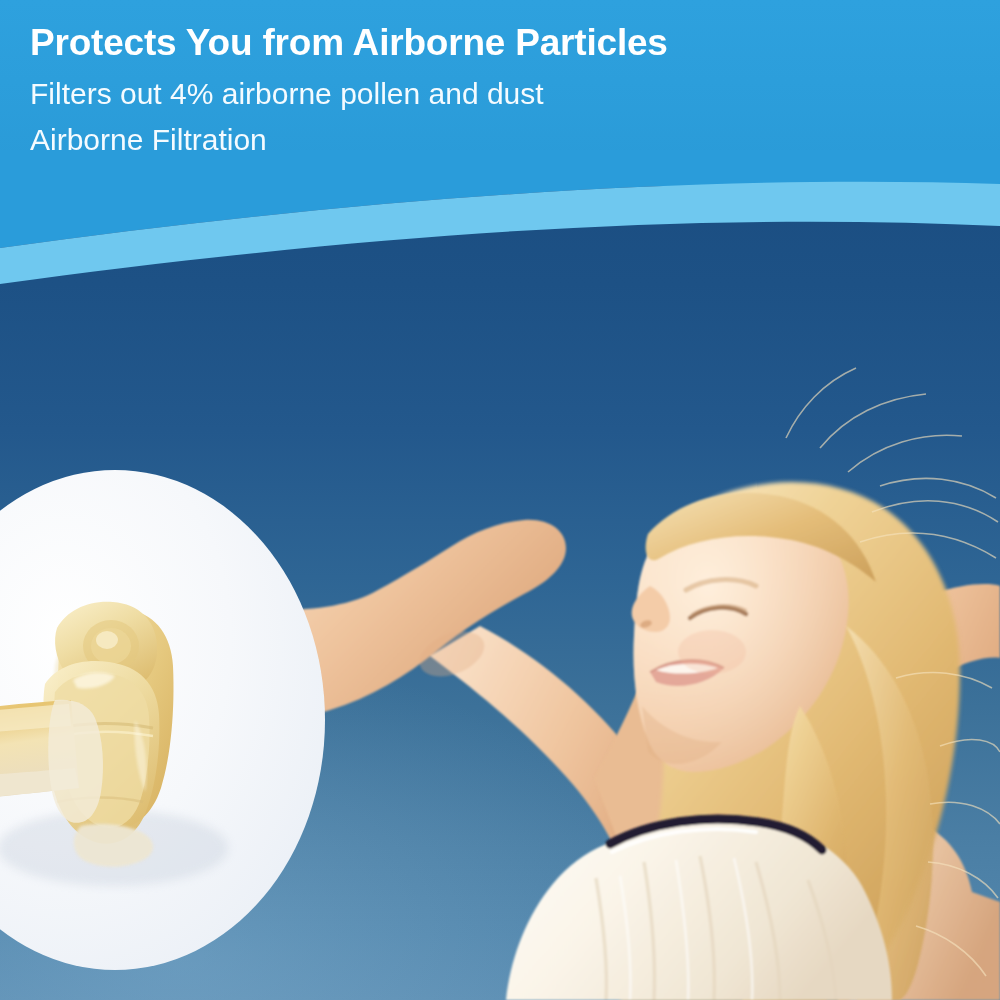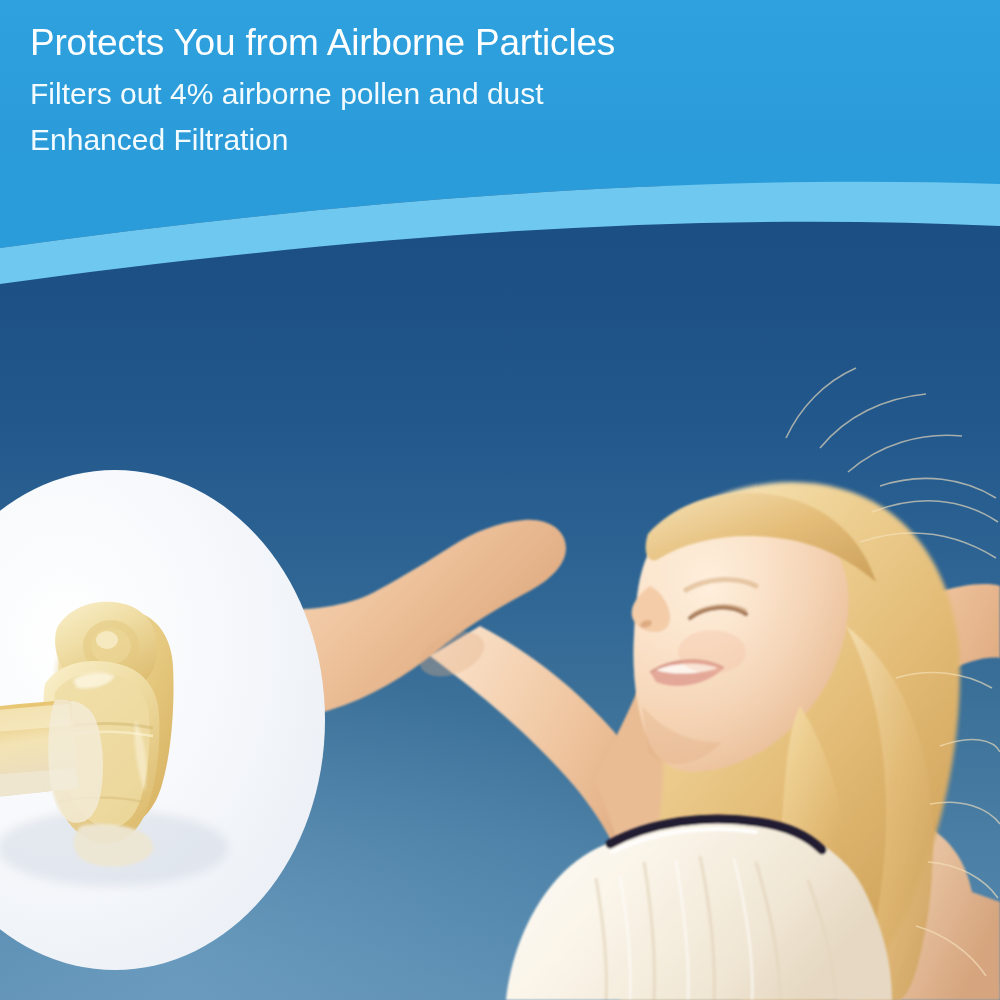--- a/index.html
+++ b/index.html
@@ -15,21 +15,21 @@
   
   .header{
     position:absolute;left:0;top:0;width:1000px;height:270px;
     background:linear-gradient(180deg,#2EA1DE 0%,#2A9BD8 60%,#2896D4 100%);
     overflow:hidden;
   }
   .header-text{
     position:absolute;left:30px;top:22px;width:900px;
   }
   .headline{
-    font-size:37px;font-weight:normal;color:#ffffff;
+    font-size:37px;font-weight:bold;color:#ffffff;
     letter-spacing:-0.2px;line-height:1.15;
     white-space:nowrap;
   }
   .subline{
     font-size:30px;font-weight:normal;color:#f4fbff;
     line-height:1.55;white-space:nowrap;
     margin-top:6px;
   }
   .subline2{
     font-size:30px;font-weight:normal;color:#f4fbff;
@@ -90,21 +90,21 @@
 </style>
 </head>
 <body>
 
 <div class="stage nosel">
 
   <div class="header">
     <div class="header-text">
       <div class="headline">Protects You from Airborne Particles</div>
       <div class="subline">Filters out 4% airborne pollen and dust</div>
-      <div class="subline2">Enhanced Filtration</div>
+      <div class="subline2">Airborne Filtration</div>
     </div>
   </div>
 
   <div class="photo">
     <div class="sky"></div>
     <div class="sky-sheen"></div>
   </div>
 
   <div class="figure">
     <svg width="1000" height="814" viewBox="0 0 1000 814" xmlns="http://www.w3.org/2000/svg">

